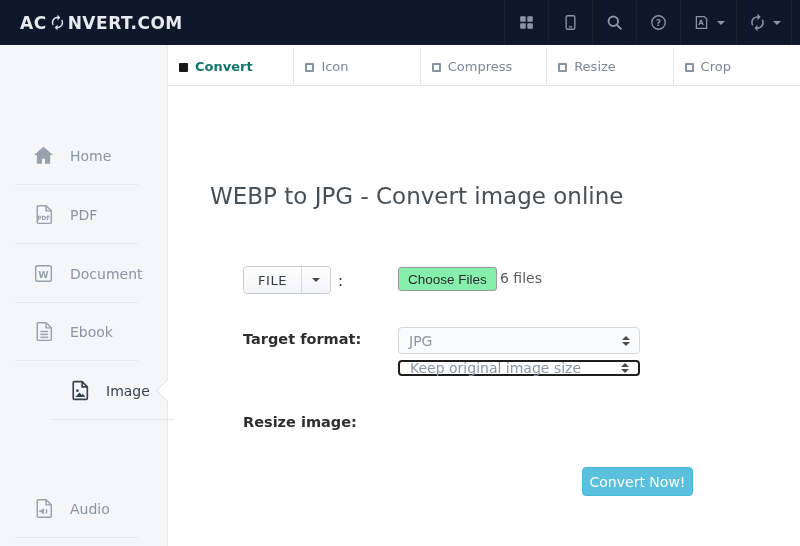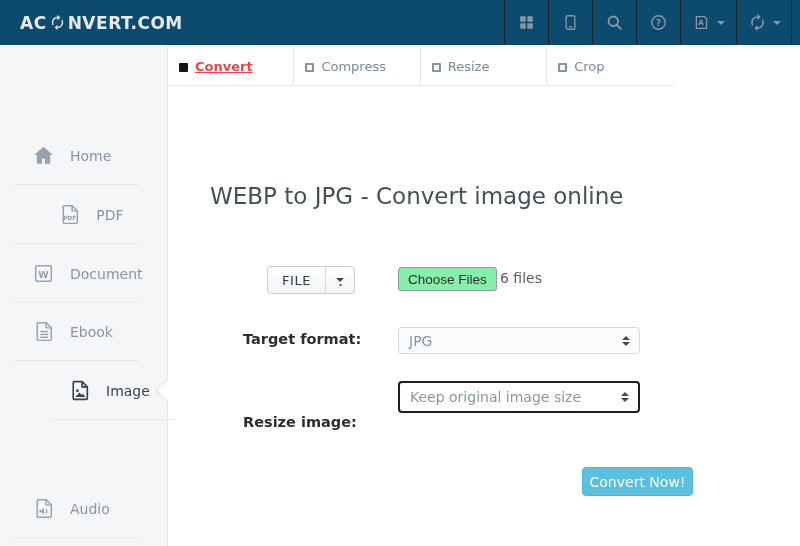--- a/index.html
+++ b/index.html
@@ -1,21 +1,21 @@
 <!DOCTYPE html>
 <html><head>
 <meta charset="utf-8">
 <style>
   * { margin: 0; padding: 0; box-sizing: border-box; }
   body { font-family: "DejaVu Sans", "Liberation Sans", sans-serif; background: #fff; }
   .screen { position: relative; width: 800px; height: 546px; background: #fff; overflow: hidden; }
 
   
   .header { position: absolute; top: 0; left: 0; width: 800px; height: 45px;
-            background: #0c4a6e; display: flex; align-items: center; }
+            background: #0f172a; display: flex; align-items: center; }
   .logo { display: flex; align-items: center; padding-left: 20px; color: #e7ebf0;
           font-size: 17px; font-weight: bold; letter-spacing: .5px; cursor: pointer; }
   .logo svg { margin: 0 2px; }
   .header-nav { margin-left: auto; display: flex; height: 45px; margin-right: 8px; }
   .hbtn { width: 44px; height: 45px; display: flex; align-items: center; justify-content: center;
           border-left: 1px solid #1a212a; color: #8a96a4; cursor: pointer; }
   .hbtn.wide { width: 56px; }
   .hbtn:last-child { border-right: 1px solid #1a212a; }
   .caret { width: 0; height: 0; border-left: 4px solid transparent; border-right: 4px solid transparent;
            border-top: 4px solid #8a96a4; margin-left: 6px; }
@@ -36,30 +36,30 @@
 
   
   .tabs { position: absolute; left: 168px; top: 48px; width: 632px; }
   .tab-row { display: flex; }
   .tab { width: 126.4px; height: 38px; line-height: 38px; padding-left: 11px;
          border-right: 1px solid #e4e7ea; border-bottom: 1px solid #e4e7ea;
          font-size: 13px; color: #7b8997; cursor: pointer; white-space: nowrap; }
   .tab.no-right { border-right: none; }
   .tab .box { display: inline-block; width: 9px; height: 9px; border: 2px solid #8794a2;
               border-radius: 1px; margin-right: 7px; vertical-align: -1px; }
-  .tab.active { color: #ef4444; font-weight: bold; text-decoration: underline; }
+  .tab.active { color: #0f766e; font-weight: bold; }
   .tab.active .box { background: #161616; border-color: #161616; }
 
   
   .heading { position: absolute; left: 210px; top: 183px; font-size: 23px; color: #474f57;
              font-weight: 400; }
 
   .file-btn { position: absolute; left: 243px; top: 266px; height: 28px; display: flex;
               align-items: stretch; border: 1px solid #c8cdd3; border-radius: 4px;
-              background: linear-gradient(#ffffff, #f3f4f6); cursor: pointer; margin-left: 24px; }
+              background: linear-gradient(#ffffff, #f3f4f6); cursor: pointer; }
   .file-btn .txt { width: 57px; display: flex; align-items: center; justify-content: center;
                    font-size: 13px; color: #333a41; letter-spacing: .5px; }
   .file-btn .dd { width: 29px; display: flex; align-items: center; justify-content: center;
                   border-left: 1px solid #d5dade; }
   .file-btn .dd .caret { border-top-color: #4a4a4a; margin-left: 0; }
   .colon { position: absolute; left: 338px; top: 272px; font-size: 15px; color: #333; }
 
   .choose-files { position: absolute; left: 398px; top: 267px; height: 24px; padding: 0 9px;
                   background: #86efac; border: 1px solid #9a9a9a; border-radius: 3px;
                   font-size: 13.5px; color: #2c2c2c; cursor: pointer;
@@ -142,21 +142,21 @@
     </div>
   </div>
 
   <div class="sidebar">
     <div class="side-item" style="top: 81px;">
       <svg width="25" height="25" viewBox="0 0 24 24" fill="currentColor">
         <path d="M12 3.6 3 11.4h2.6V20h5v-5h2.8v5h5v-8.6H21z"></path>
       </svg>
       <span class="lbl">Home</span>
     </div>
-    <div class="side-item" style="top: 140px; justify-content: center;">
+    <div class="side-item" style="top: 140px;">
       <svg width="25" height="25" viewBox="0 0 24 24" fill="none" stroke="currentColor" stroke-width="1.4">
         <path d="M7 3.5h7.5l5 5V19.5a1 1 0 0 1-1 1H7a1 1 0 0 1-1-1V4.5a1 1 0 0 1 1-1z"></path>
         <path d="M14.5 3.5v5h5"></path>
         <text x="12.3" y="17" text-anchor="middle" font-size="5.5" font-weight="bold" fill="currentColor" stroke="none">PDF</text>
       </svg>
       <span class="lbl">PDF</span>
     </div>
     <div class="side-item" style="top: 199px;">
       <svg width="25" height="25" viewBox="0 0 24 24" fill="none" stroke="currentColor" stroke-width="1.4">
         <rect x="4.5" y="4.5" width="15" height="15" rx="1.5"></rect>
@@ -191,20 +191,21 @@
         <path d="M14.3 12.6a3.4 3.4 0 0 1 0 4.2" stroke-width="1.2"></path>
       </svg>
       <span class="lbl">Audio</span>
     </div>
     <div class="notch" style="top: 338px;"></div>
   </div>
 
   <div class="tabs">
     <div class="tab-row">
       <div class="tab active"><span class="box"></span><span>Convert</span></div>
+      <div class="tab"><span class="box"></span><span>Icon</span></div>
       <div class="tab"><span class="box"></span><span>Compress</span></div>
       <div class="tab"><span class="box"></span><span>Resize</span></div>
       <div class="tab no-right"><span class="box"></span><span>Crop</span></div>
     </div>
   </div>
 
   <h1 class="heading">WEBP to JPG - Convert image online</h1>
 
   <div class="file-btn">
     <span class="txt">FILE</span>
@@ -219,21 +220,21 @@
   <span class="form-label" style="top: 331px;">Target format:</span>
   <div class="select plain" style="top: 327px;">
     <span class="val">JPG</span>
     <span class="updown">
         <span class="tri-up"></span>
         <span class="tri-down"></span>
       </span>
   </div>
 
   <span class="form-label" style="top: 372px; margin-top: 42px;">Resize image:</span>
-  <div class="select focused" style="top: 381px; height: 32px;">
+  <div class="select focused" style="top: 360px; height: 16px;">
     <span class="val">Keep original image size</span>
     <span class="updown">
         <span class="tri-up"></span>
         <span class="tri-down"></span>
       </span>
   </div>
 
   <div class="convert-btn">Convert Now!</div>
 
 </div>

